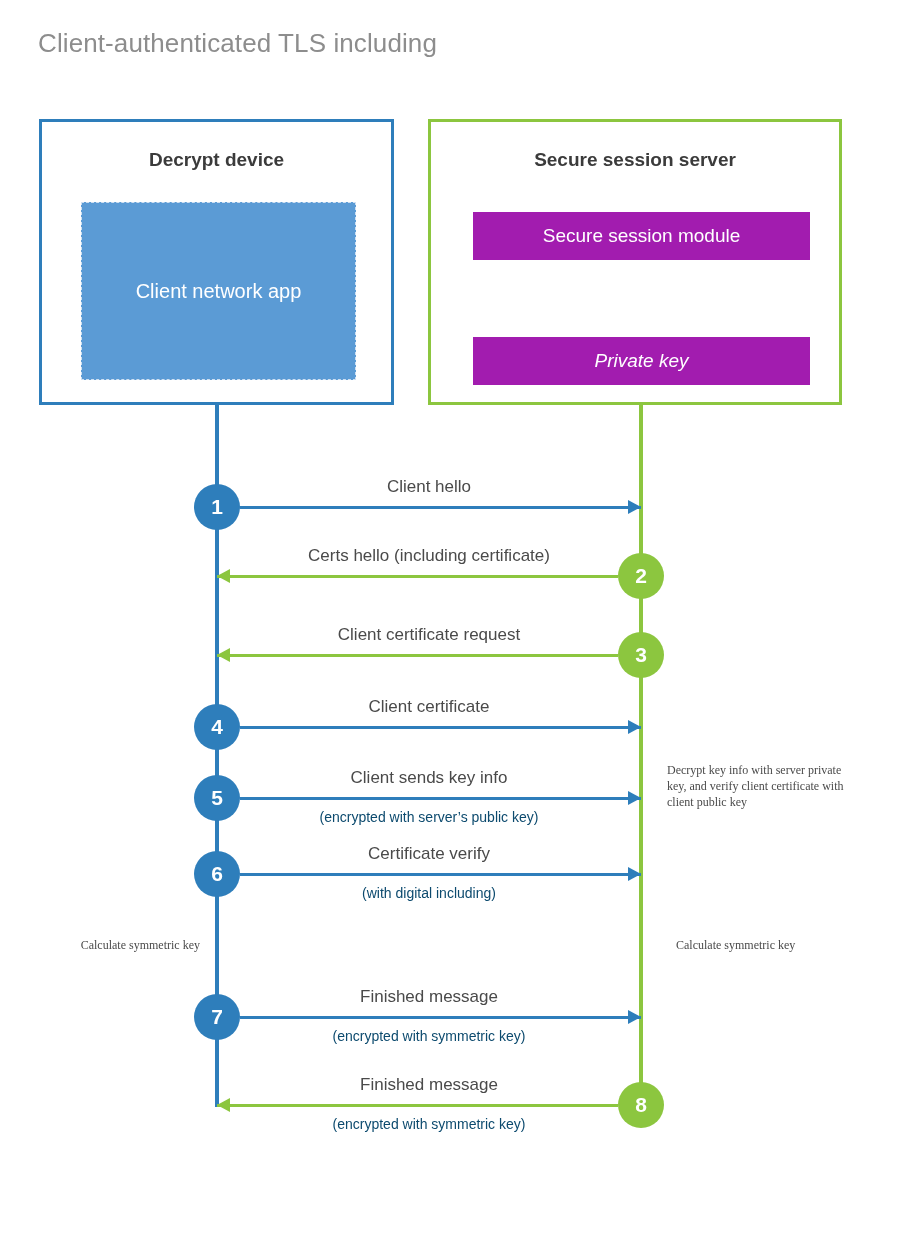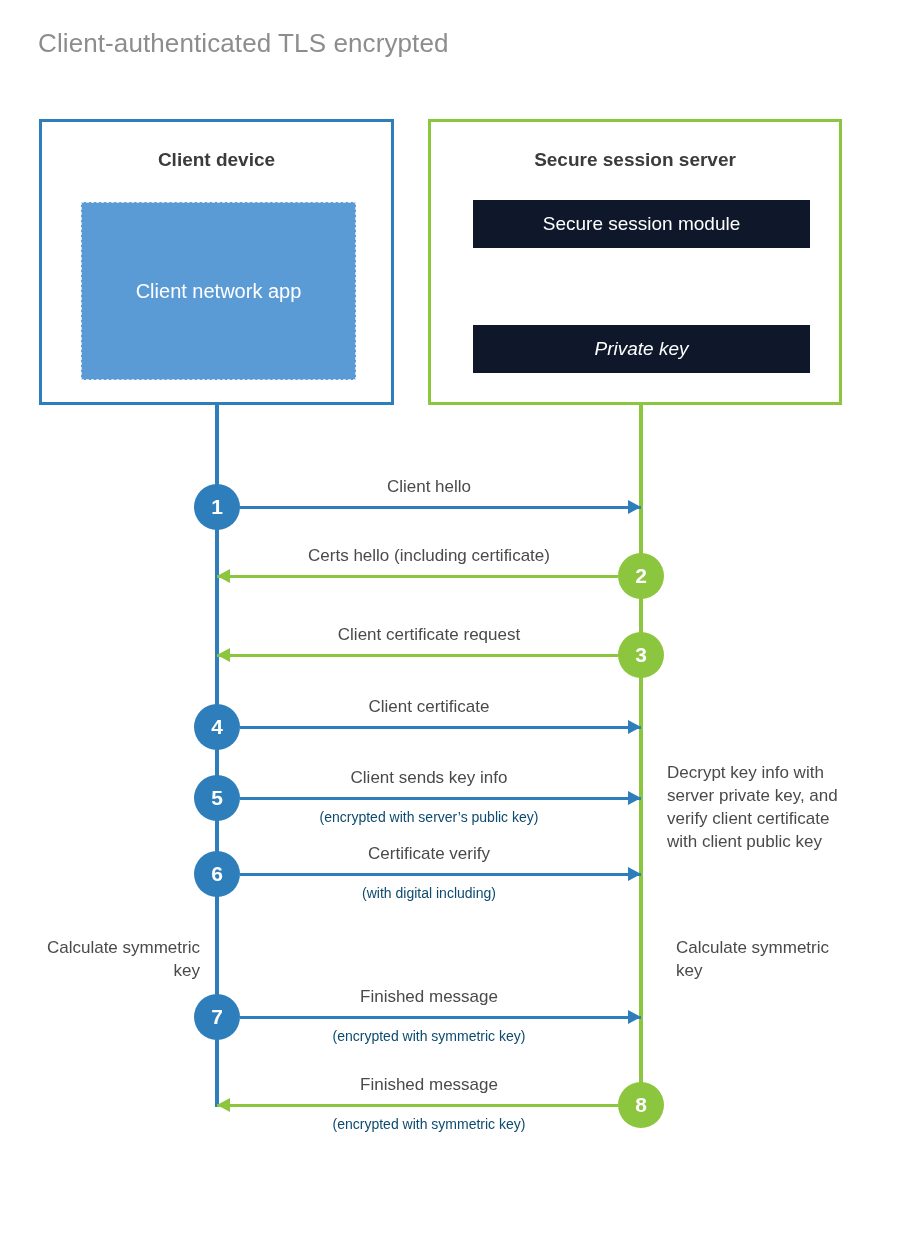--- a/index.html
+++ b/index.html
@@ -79,26 +79,27 @@
     padding: 16px 14px;
     box-sizing: border-box;
   }
 
   
   .server-bar {
     position: absolute;
     left: 42px;
     width: 337px;
     height: 48px;
-    background: #0f172a;
+    background: #a21caf;
     display: flex;
     align-items: center;
     justify-content: center;
     color: #ffffff;
     font-size: 19px;
+    margin-top: 12px;
   }
   #server-bar-0 { top: 78px; }
   #server-bar-1 { top: 141px; }
   #server-bar-2 { top: 203px; font-style: italic; }
 
   
   .lifeline {
     position: absolute;
     width: 4px;
   }
@@ -174,24 +175,25 @@
     text-align: center;
     font-size: 14px;
     color: #0c4a6e;
     top: 11px;
     white-space: nowrap;
   }
 
   
   .side-note {
     position: absolute;
-    font-size: 17px;
+    font-size: 12px;
     line-height: 1.35;
     color: #4a4a4a;
     white-space: pre-line;
+    font-family: Liberation Serif, serif;
   }
   #server-note-decrypt {
     left: 667px;
     top: 762px;
     width: 180px;
     text-align: left;
   }
   #client-note-symkey {
     left: 40px;
     top: 937px;
@@ -201,24 +203,24 @@
   #server-note-symkey {
     left: 676px;
     top: 937px;
     width: 180px;
     text-align: left;
   }
 </style>
 </head>
 <body>
 
-<div id="page-title">Client-authenticated TLS encrypted</div>
+<div id="page-title">Client-authenticated TLS including</div>
 
 <div class="actor-box" id="client-box">
-  <div class="actor-title">Client device</div>
+  <div class="actor-title">Decrypt device</div>
   <div id="client-app">Client network app</div>
 </div>
 
 <div class="actor-box" id="server-box">
   <div class="actor-title">Secure session server</div>
   <div class="server-bar" id="server-bar-0">Secure session module</div>
   <div class="server-bar" id="server-bar-2">Private key</div>
 </div>
 
 <div class="lifeline" id="client-lifeline"></div>

